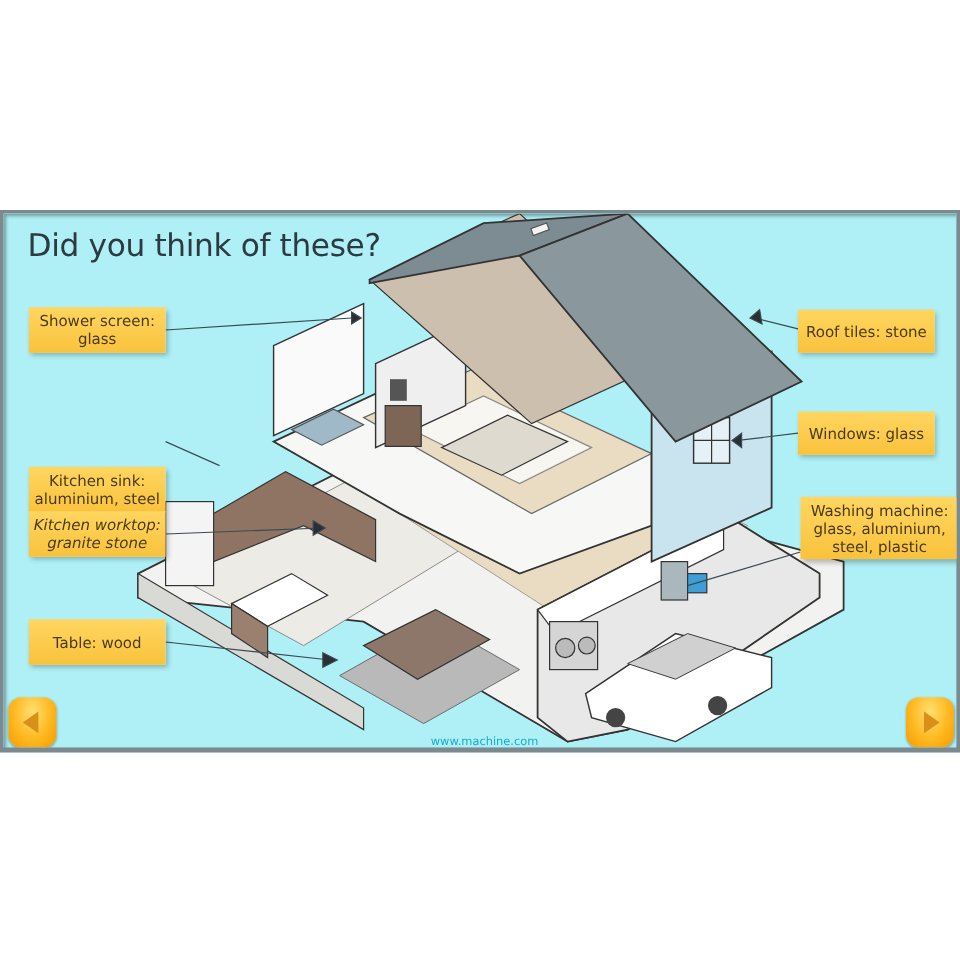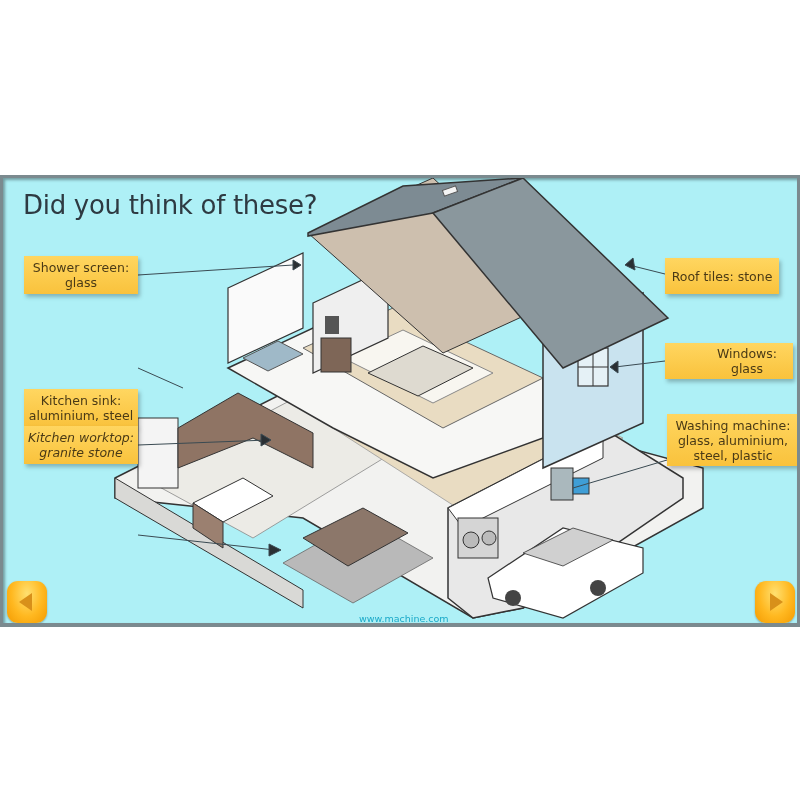--- a/index.html
+++ b/index.html
@@ -124,22 +124,23 @@
   </svg>
 
   <h1 class="title">Did you think of these?</h1>
 
   <div class="label" style="left:21px; top:78px; width:114px; height:38px;">Shower screen:
 glass</div>
   <div class="label" style="left:21px; top:163px; width:114px; height:38px;margin-top:48px;">Kitchen sink:
 aluminium, steel</div>
   <div class="label" style="left:21px; top:248px; width:114px; height:38px;font-style:italic;">Kitchen worktop:
 granite stone</div>
+  <div class="label" style="left:21px; top:338px; width:114px; height:38px;">Table: wood</div>
   <div class="label" style="left:662px; top:80px; width:114px; height:36px;">Roof tiles: stone</div>
-  <div class="label" style="left:662px; top:165px; width:128px; height:36px;padding-left:36px;">Windows: glass</div>
+  <div class="label" style="left:662px; top:165px; width:114px; height:36px;">Windows: glass</div>
   <div class="label" style="left:664px; top:236px; width:132px; height:52px;">Washing machine:
 glass, aluminium,
 steel, plastic</div>
 
   <div class="footer-url">www.machine.com</div>
 
   <div class="nav prev" style="left:4px; top:403px;">
     <span class="tri"></span>
   </div>
   <div class="nav next" style="left:752px; top:403px;">

